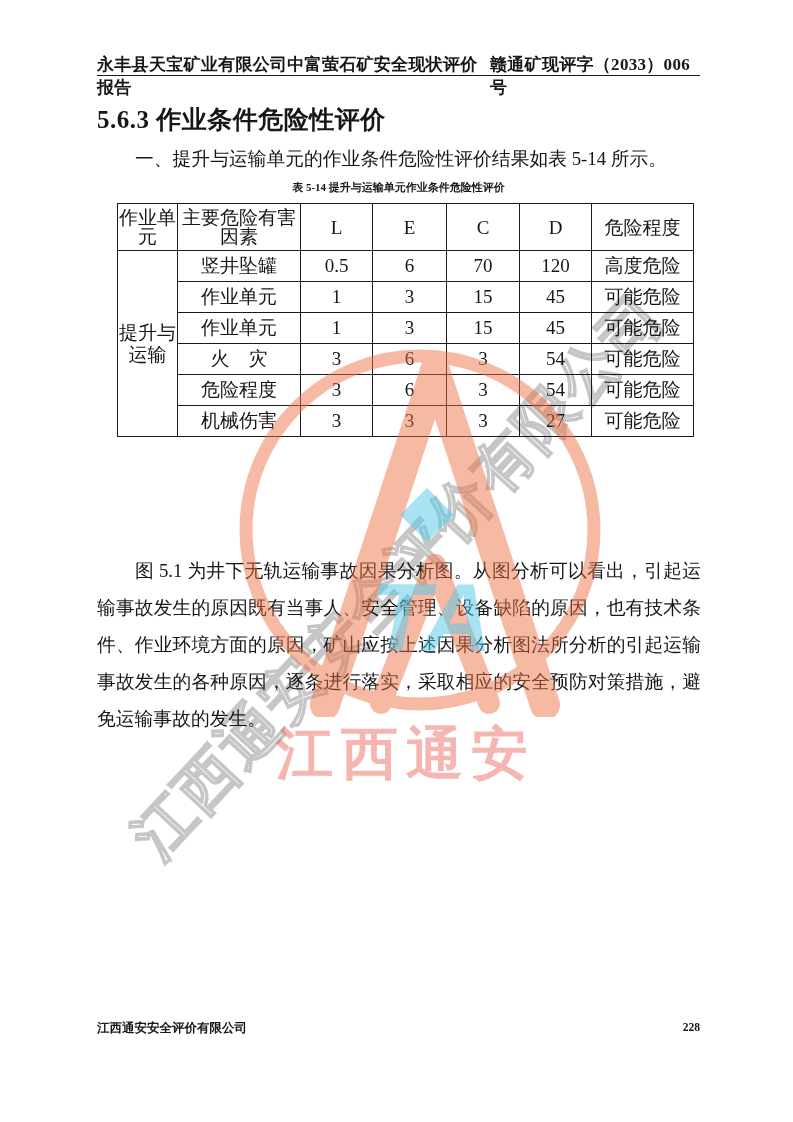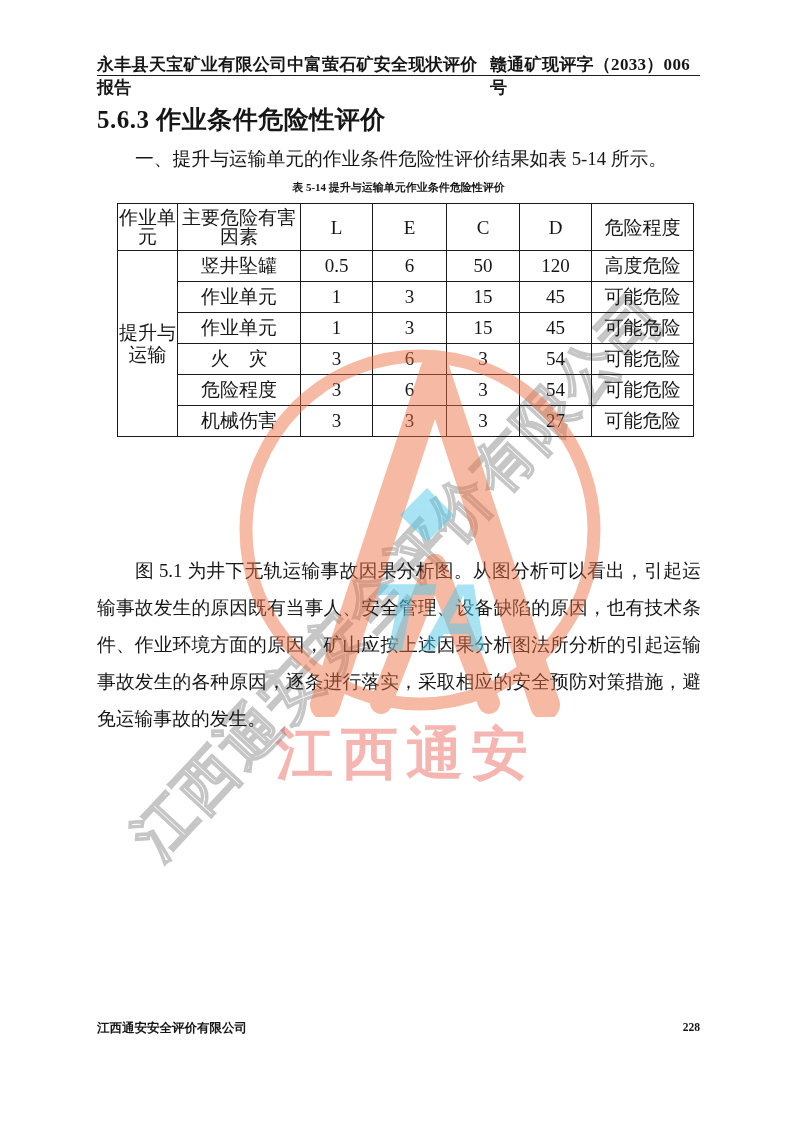--- a/index.html
+++ b/index.html
@@ -100,21 +100,21 @@
           <th>D</th>
           <th>危险程度</th>
         </tr>
       </thead>
       <tbody>
         <tr>
           <td class="unit-cell" rowspan="6">提升与运输</td>
           <td>竖井坠罐</td>
           <td class="num">0.5</td>
           <td class="num">6</td>
-          <td class="num">50</td>
+          <td class="num">70</td>
           <td class="num">120</td>
           <td>高度危险</td>
         </tr>
         <tr>
           <td>作业单元</td>
           <td class="num">1</td>
           <td class="num">3</td>
           <td class="num">15</td>
           <td class="num">45</td>
           <td>可能危险</td>

